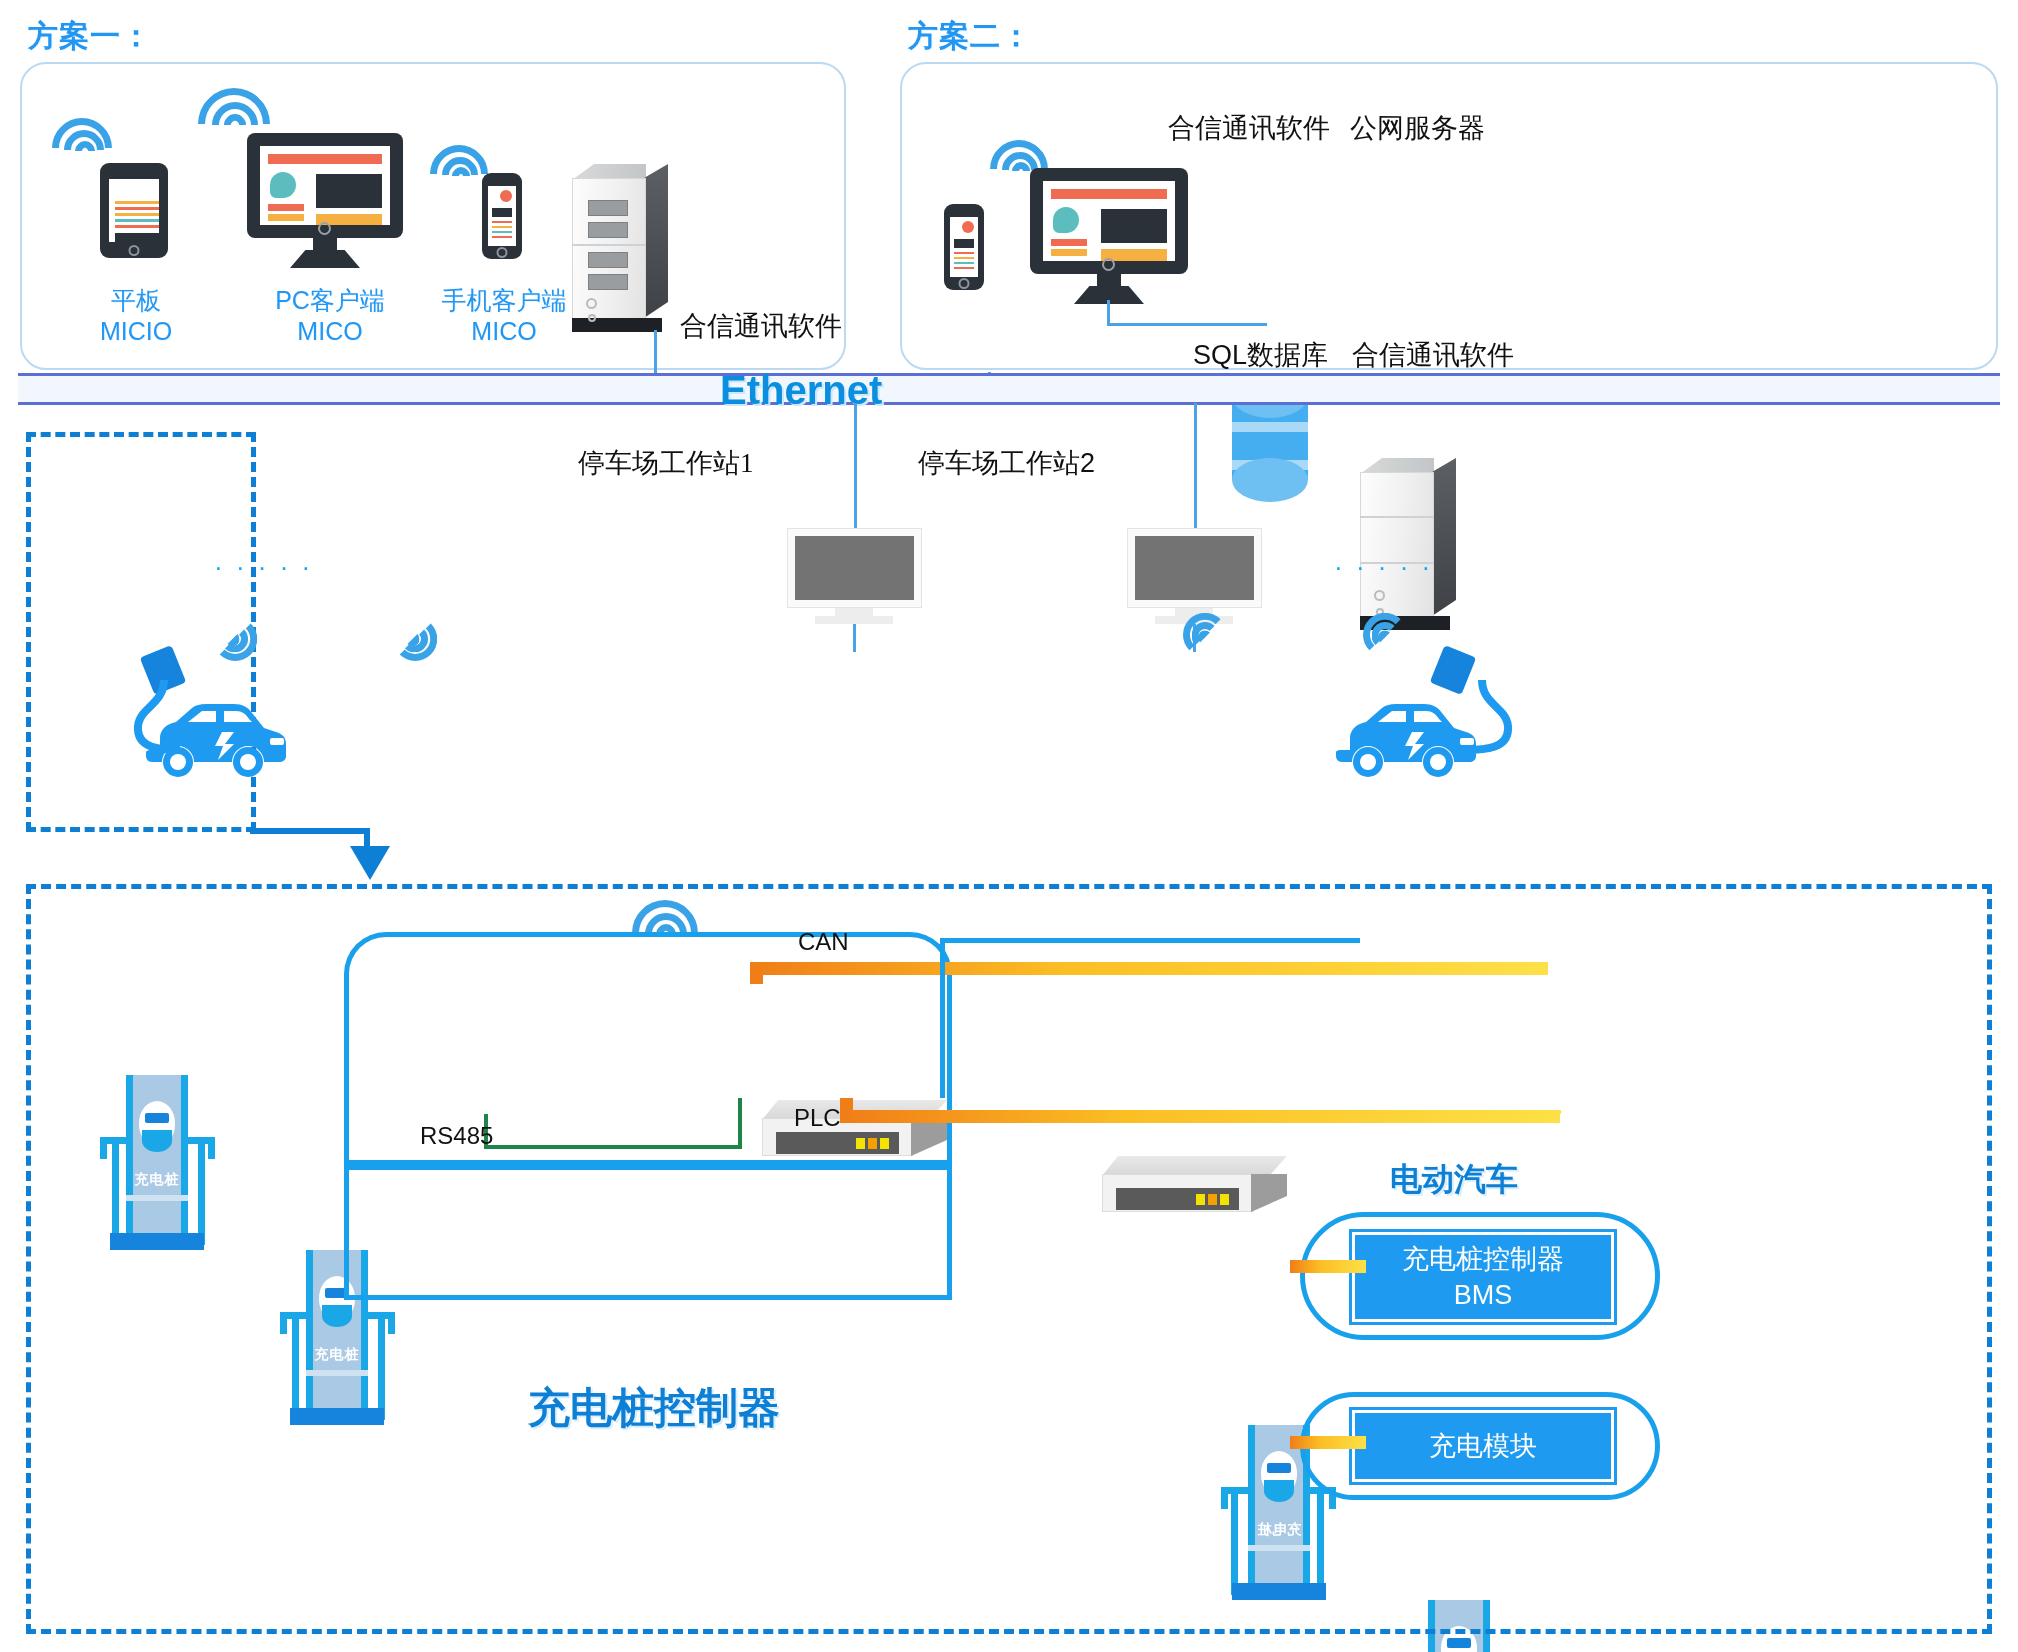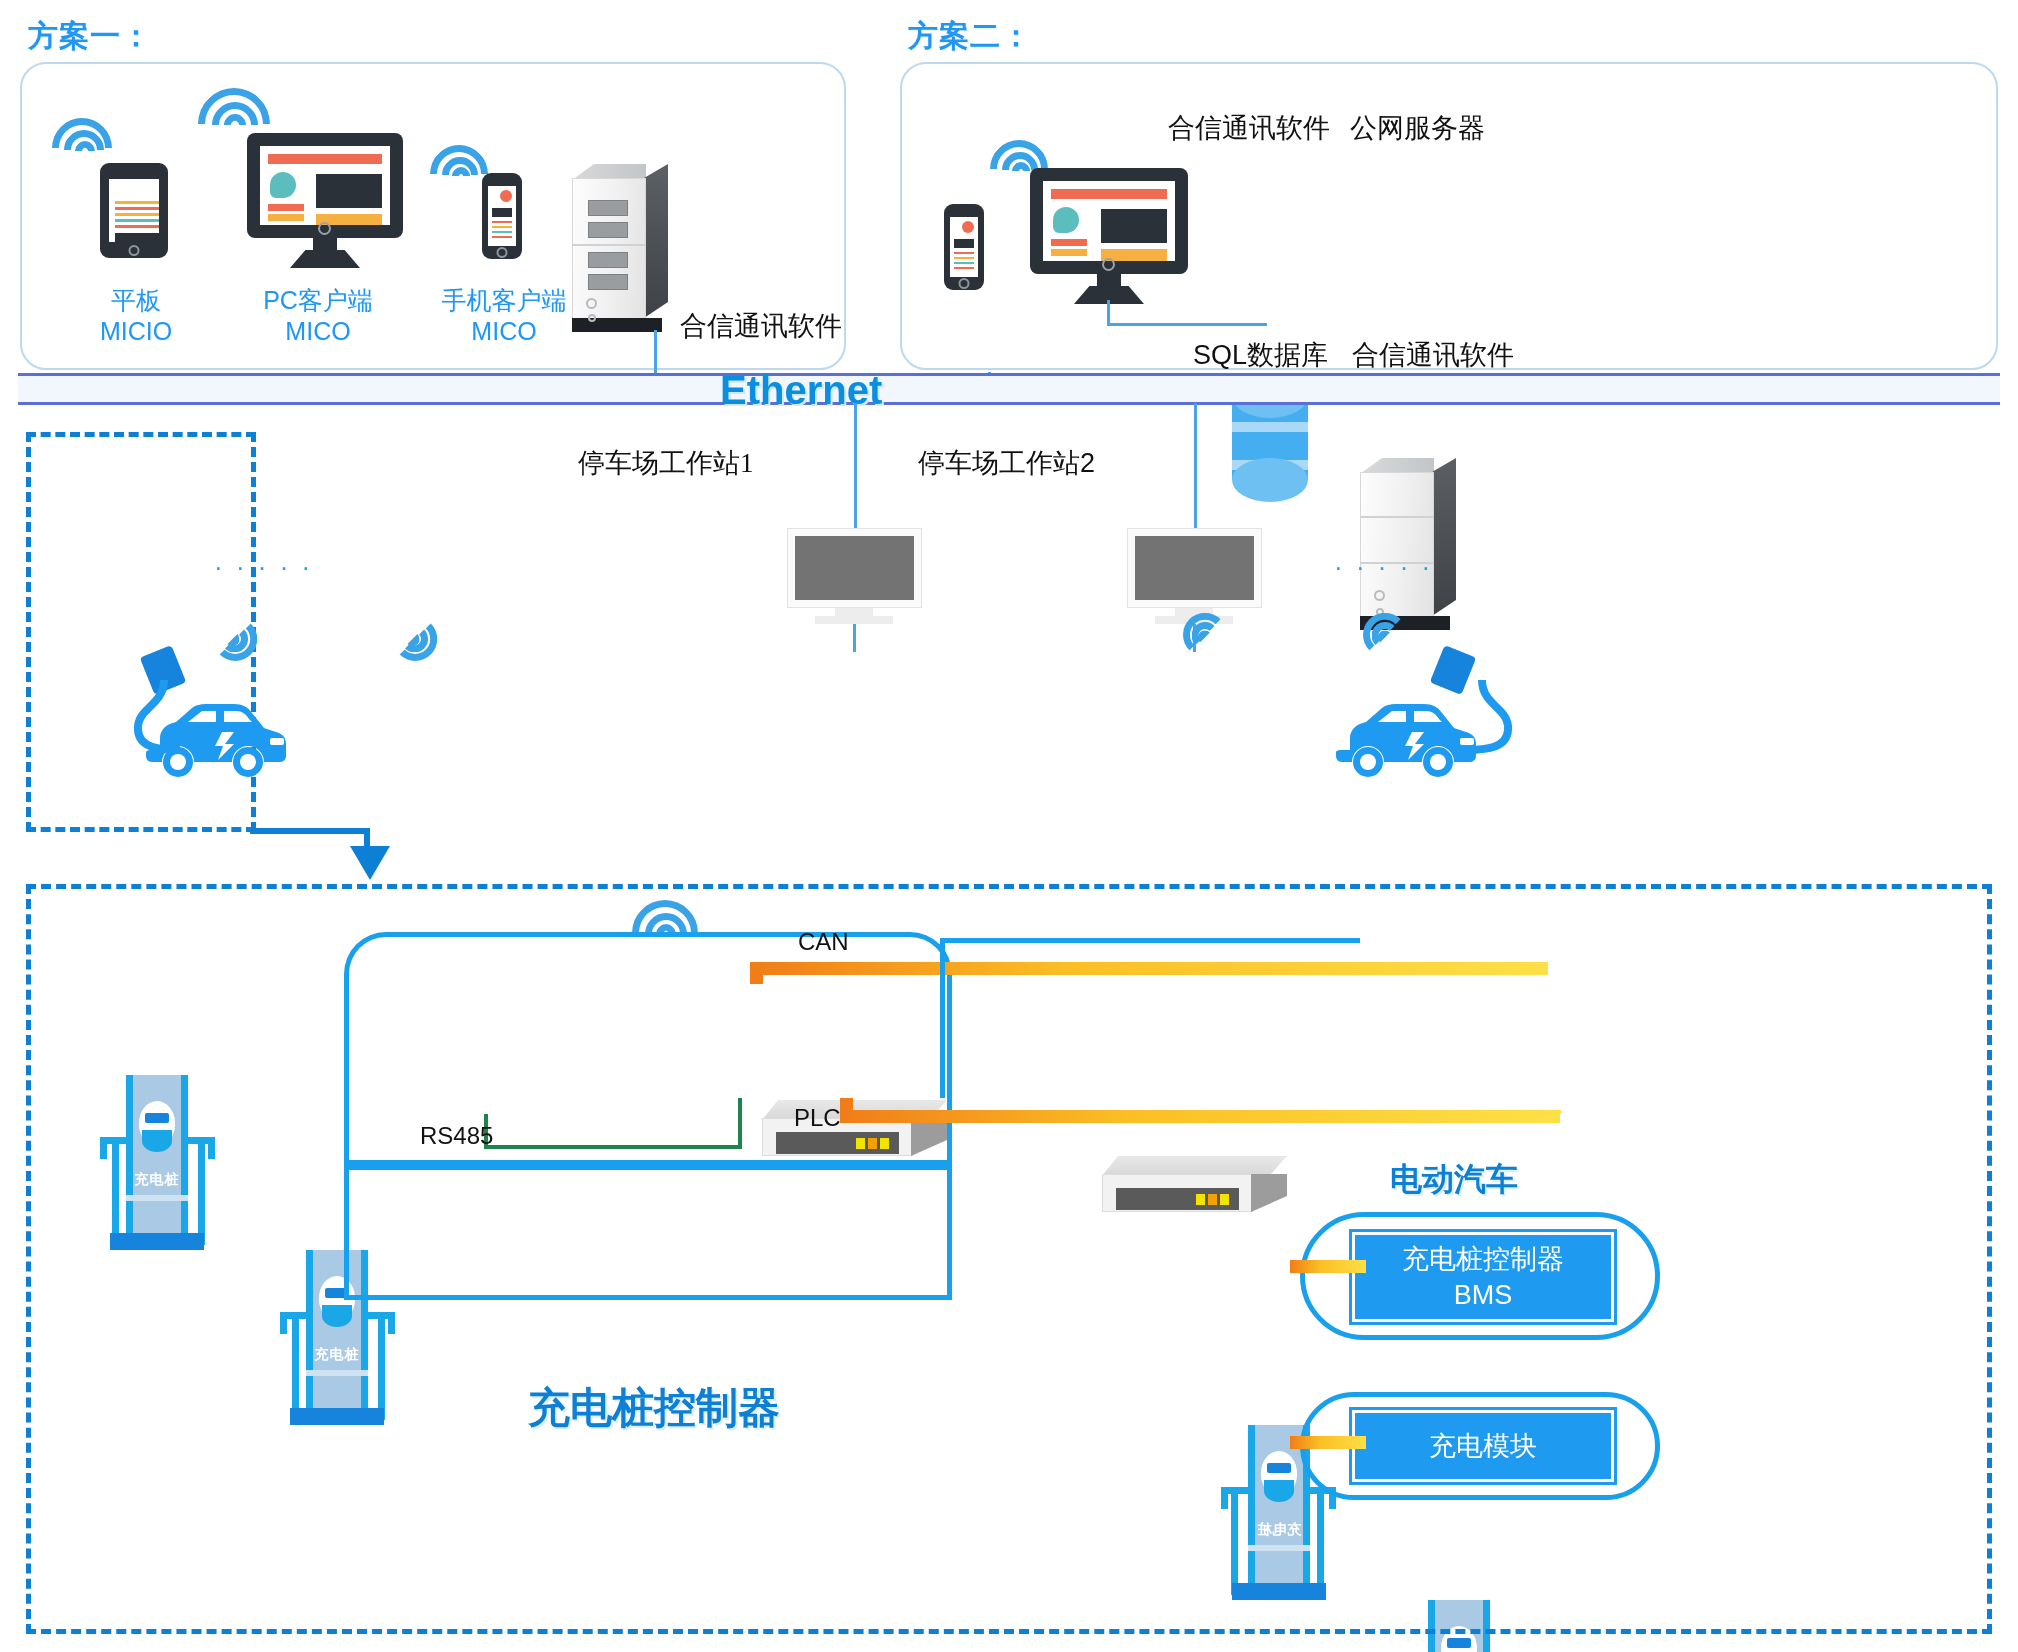--- a/index.html
+++ b/index.html
@@ -179,21 +179,21 @@
       <div class="abs bar-d" style="left:56px;top:28px;right:8px;height:34px;"></div>
       <div class="abs bar-r" style="left:8px;top:58px;width:36px;height:7px;"></div>
       <div class="abs bar-y" style="left:8px;top:68px;width:36px;height:7px;"></div>
       <div class="abs bar-y" style="left:56px;top:68px;right:8px;height:12px;"></div>
     </div>
   </div>
 </div>
 <div class="abs mon-neck" style="left:313px; top:238px; width:24px; height:14px;"></div>
 <div class="abs mon-base" style="left:290px; top:250px; width:70px; height:18px;"></div>
 <div class="abs" style="left:318px; top:222px; width:13px; height:13px; border:2px solid #9aa0a6; border-radius:50%;"></div>
-<div class="abs lbl-blue" style="left:256px; top:285px; width:124px;">
+<div class="abs lbl-blue" style="left:268px; top:285px; width:124px;">
   <div>PC客户端</div>
   <div>MICO</div>
 </div>
 
 <div class="abs wifi" style="left:430px; top:145px; width:70px; height:70px;">
   <span style="left:0;top:0;width:58px;height:58px;"></span>
   <span style="left:12px;top:12px;width:36px;height:36px;"></span>
   <span style="left:22px;top:22px;width:18px;height:18px;"></span>
 </div>
 

